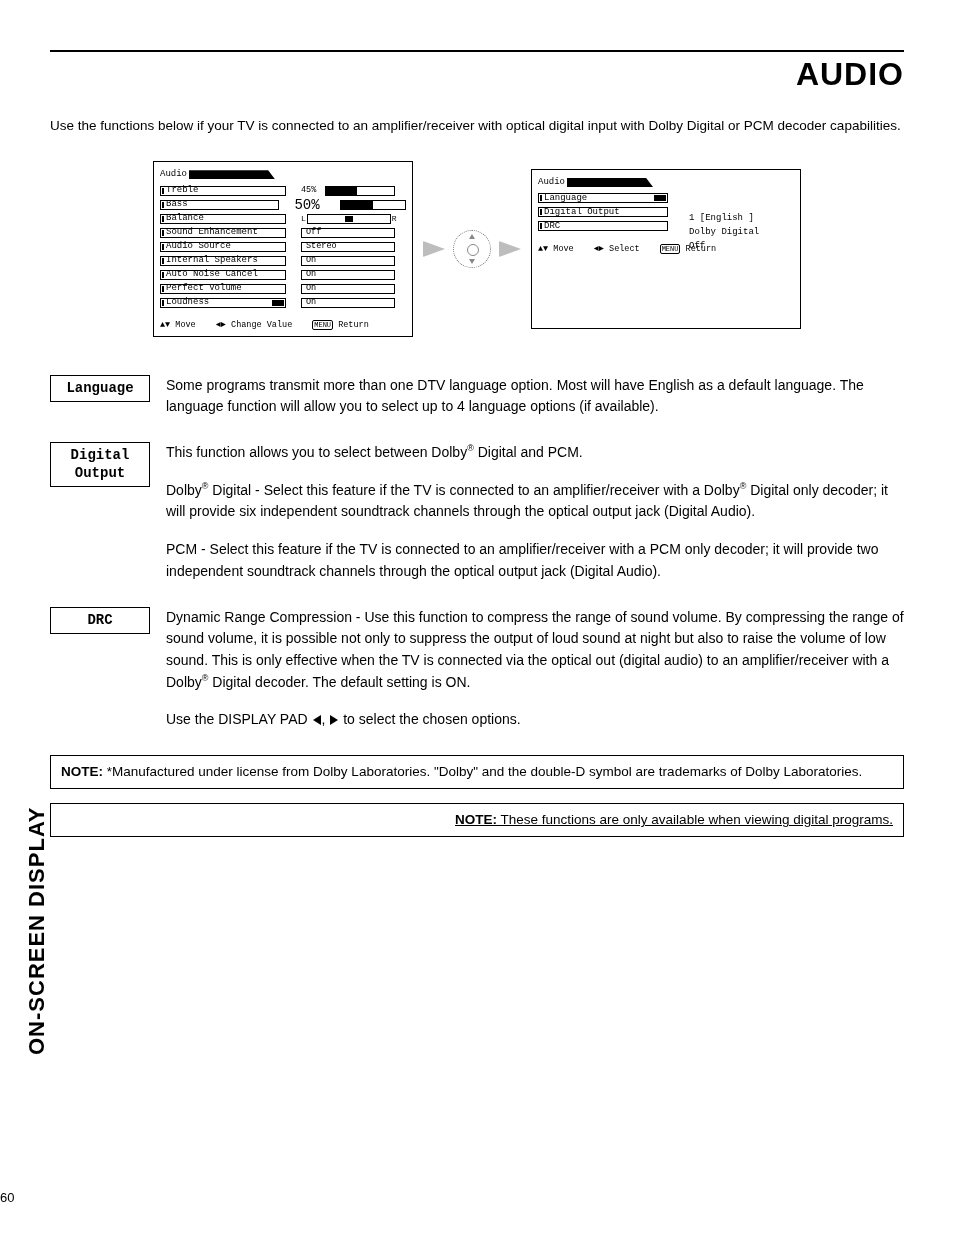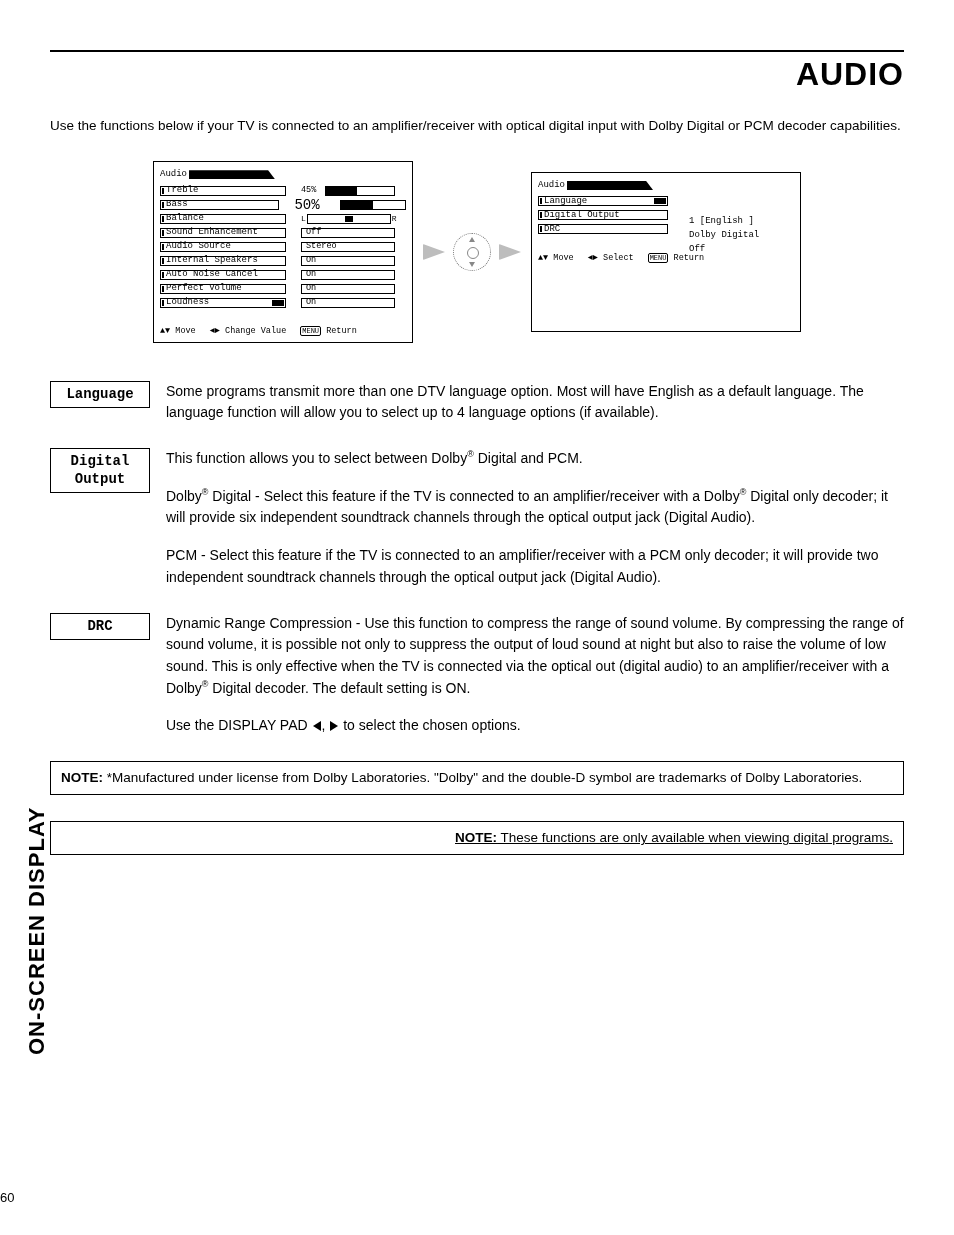--- a/index.html
+++ b/index.html
@@ -121,23 +121,23 @@
     background: #000;
   }
   .slider-mid {
     position: absolute;
     top: 1px; bottom: 1px;
     width: 8px;
     background: #000;
   }
   .osd-footer {
     display: flex;
-    gap: 14px;
+    gap: 20px;
     font-size: 8.5px;
-    margin-top: 18px;
+    margin-top: 12px;
     text-align: center;
   }
   .osd-footer span::before {
     content: "";
   }
   .arrow-col {
     display: flex;
     align-items: center;
     gap: 8px;
   }
@@ -200,21 +200,21 @@
     flex: 1;
   }
   .desc-body p { margin: 0 0 16px 0; }
   .desc-body p:last-child { margin-bottom: 0; }
   sup { font-size: 9px; vertical-align: super; }
   .note-box {
     border: 1px solid #000;
     font-size: 13.5px;
     padding: 6px 10px;
     line-height: 1.5;
-    margin-bottom: 26px;
+    margin-bottom: 14px;
     text-align: justify;
   }
   .note-box strong, .note-label { font-weight: bold; }
   .side-tab {
     position: absolute;
     left: 50px;
     bottom: 180px;
     transform: rotate(-90deg);
     transform-origin: left bottom;
     font-size: 22px;

